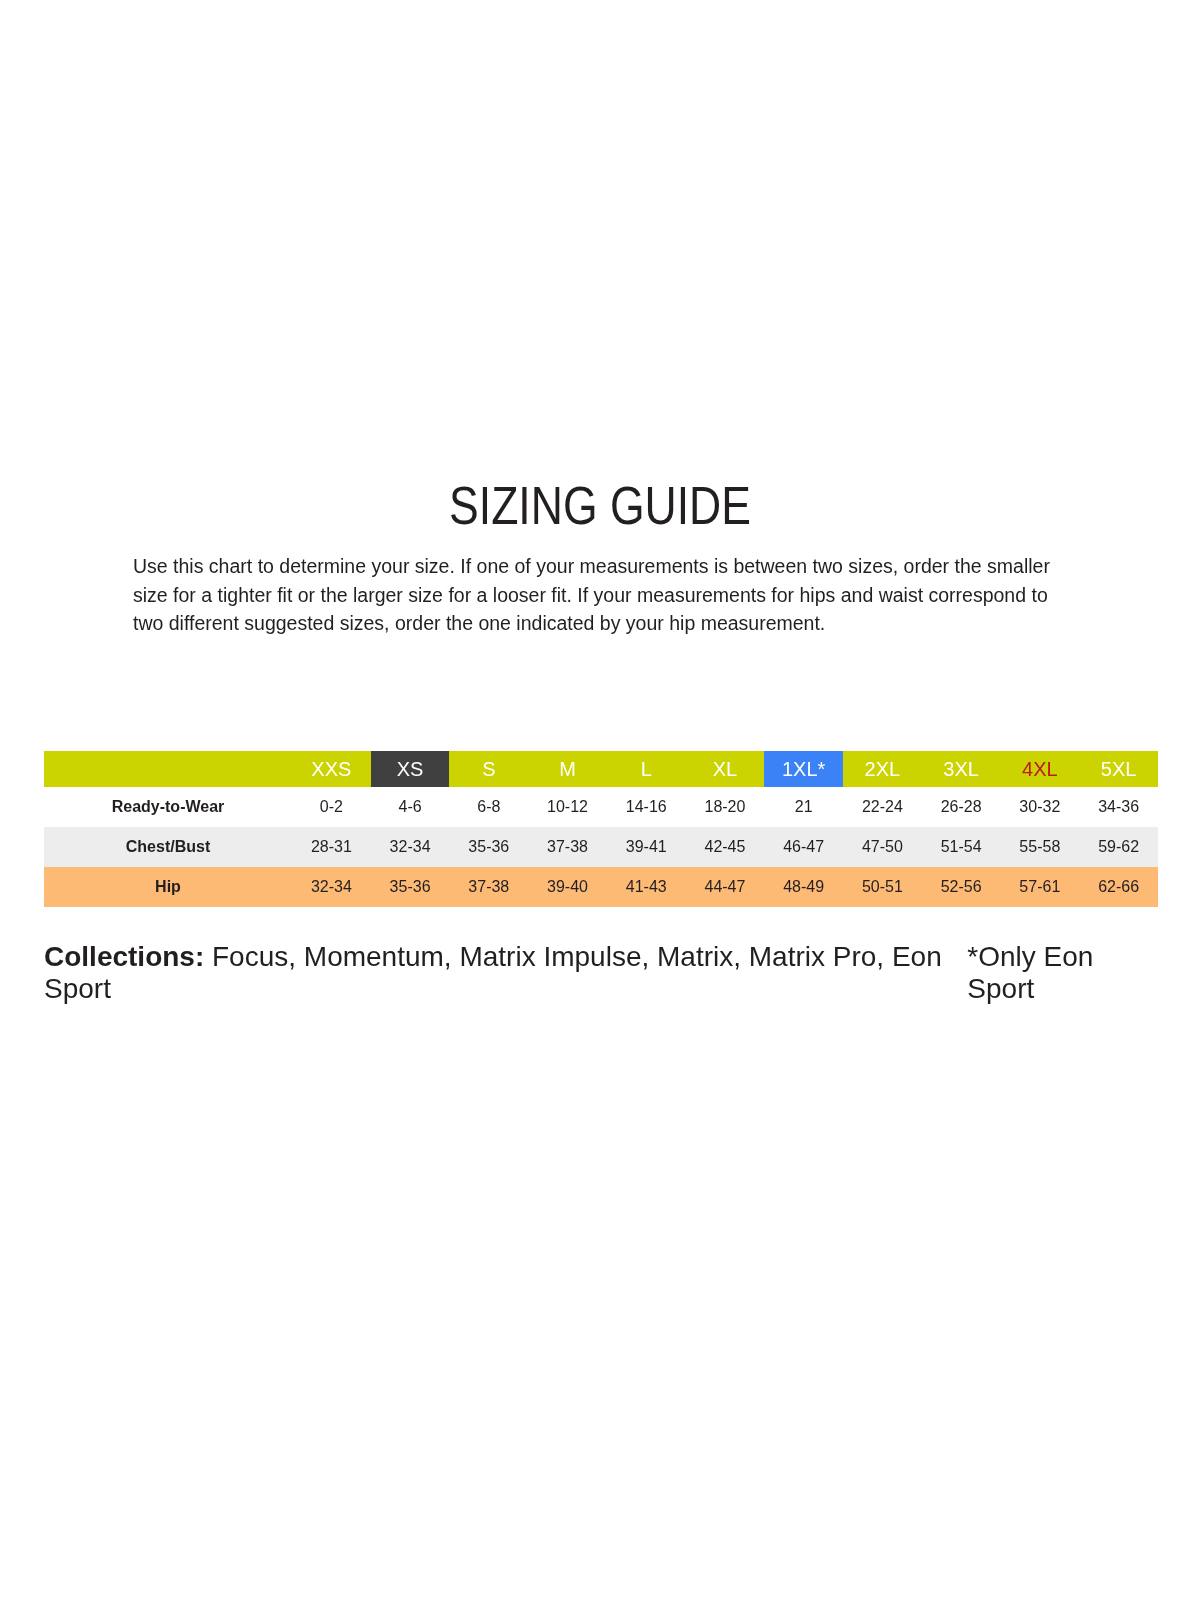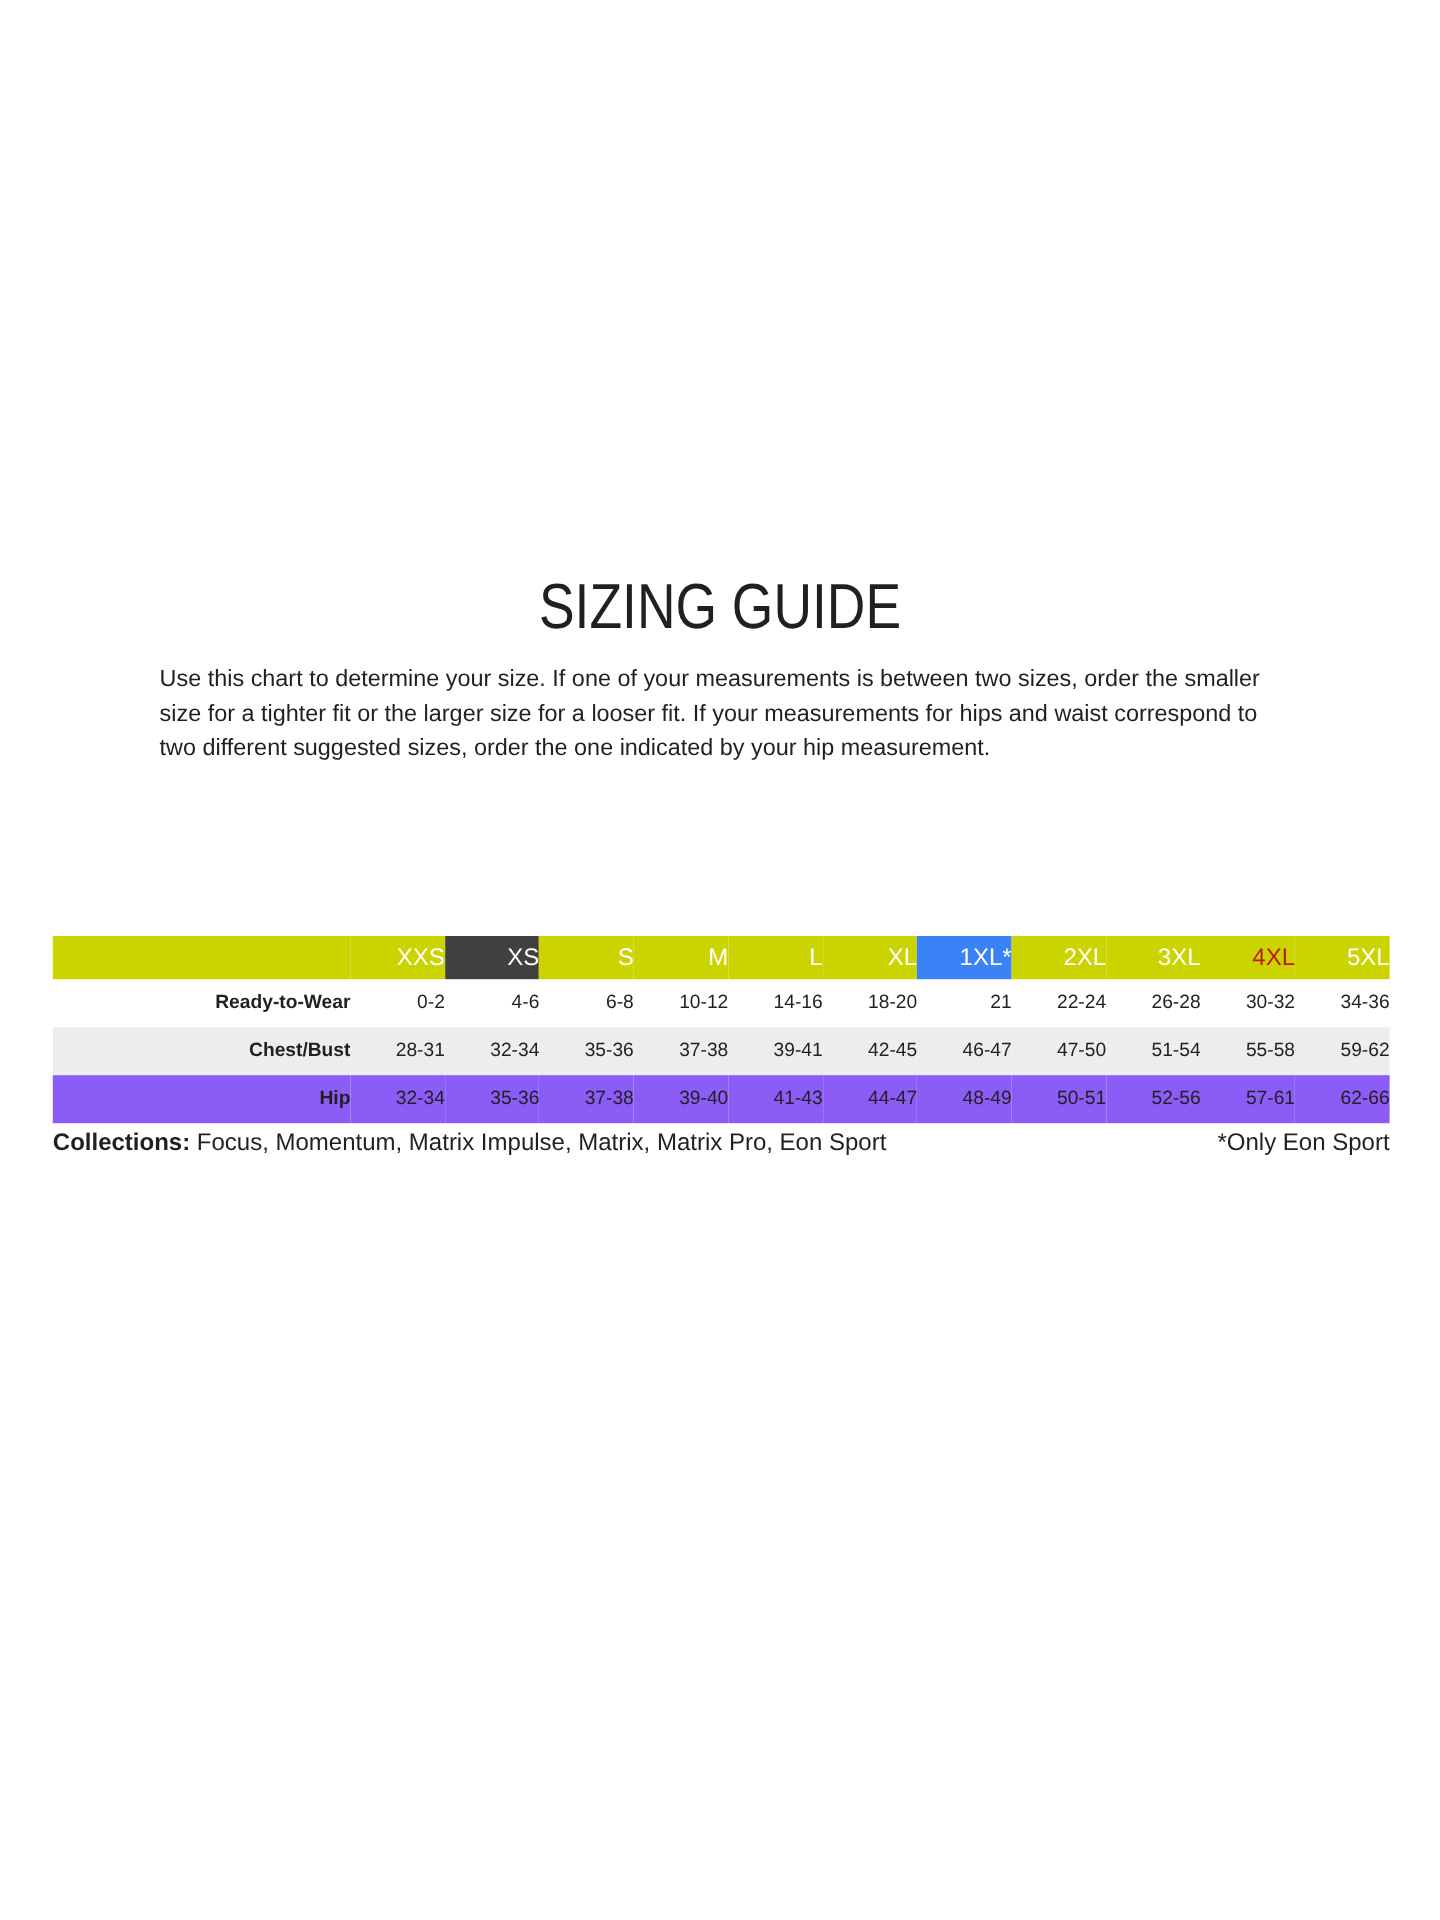--- a/index.html
+++ b/index.html
@@ -45,26 +45,26 @@
     position: absolute;
     top: 705px;
     left: 52px;
     margin: 0;
     font-size: 22px;
     font-weight: 700;
     color: #231F20;
   }
   .size-table {
     position: absolute;
-    top: 780px;
+    top: 751px;
     left: 44px;
     width: 1114px;
     border-collapse: collapse;
     table-layout: fixed;
-    text-align: right;
+    text-align: center;
   }
   .size-table col.label-col { width: 248px; }
   .size-table thead th {
     height: 36px;
     font-size: 20px;
     font-weight: 400;
     color: #FFFFFF;
     padding: 0;
     vertical-align: middle;
   }
@@ -77,21 +77,21 @@
   }
   .size-table tbody td.row-label { font-weight: 700; }
   .footer {
     position: absolute;
     top: 941px;
     left: 44px;
     width: 1114px;
     display: flex;
     justify-content: space-between;
     align-items: baseline;
-    font-size: 20px;
+    font-size: 28px;
     color: #231F20;
   }
   .collections-label { font-weight: 700; }
 </style>
 </head>
 <body>
 
 <div class="page">
 
   <h1 class="title">SIZING GUIDE</h1>
@@ -156,21 +156,21 @@
           <td>35-36</td>
           <td>37-38</td>
           <td>39-41</td>
           <td>42-45</td>
           <td>46-47</td>
           <td>47-50</td>
           <td>51-54</td>
           <td>55-58</td>
           <td>59-62</td>
         </tr>
-        <tr style="background: #8b5cf6;">
+        <tr style="background: #fdba74;">
           <td class="row-label">Hip</td>
           <td>32-34</td>
           <td>35-36</td>
           <td>37-38</td>
           <td>39-40</td>
           <td>41-43</td>
           <td>44-47</td>
           <td>48-49</td>
           <td>50-51</td>
           <td>52-56</td>

